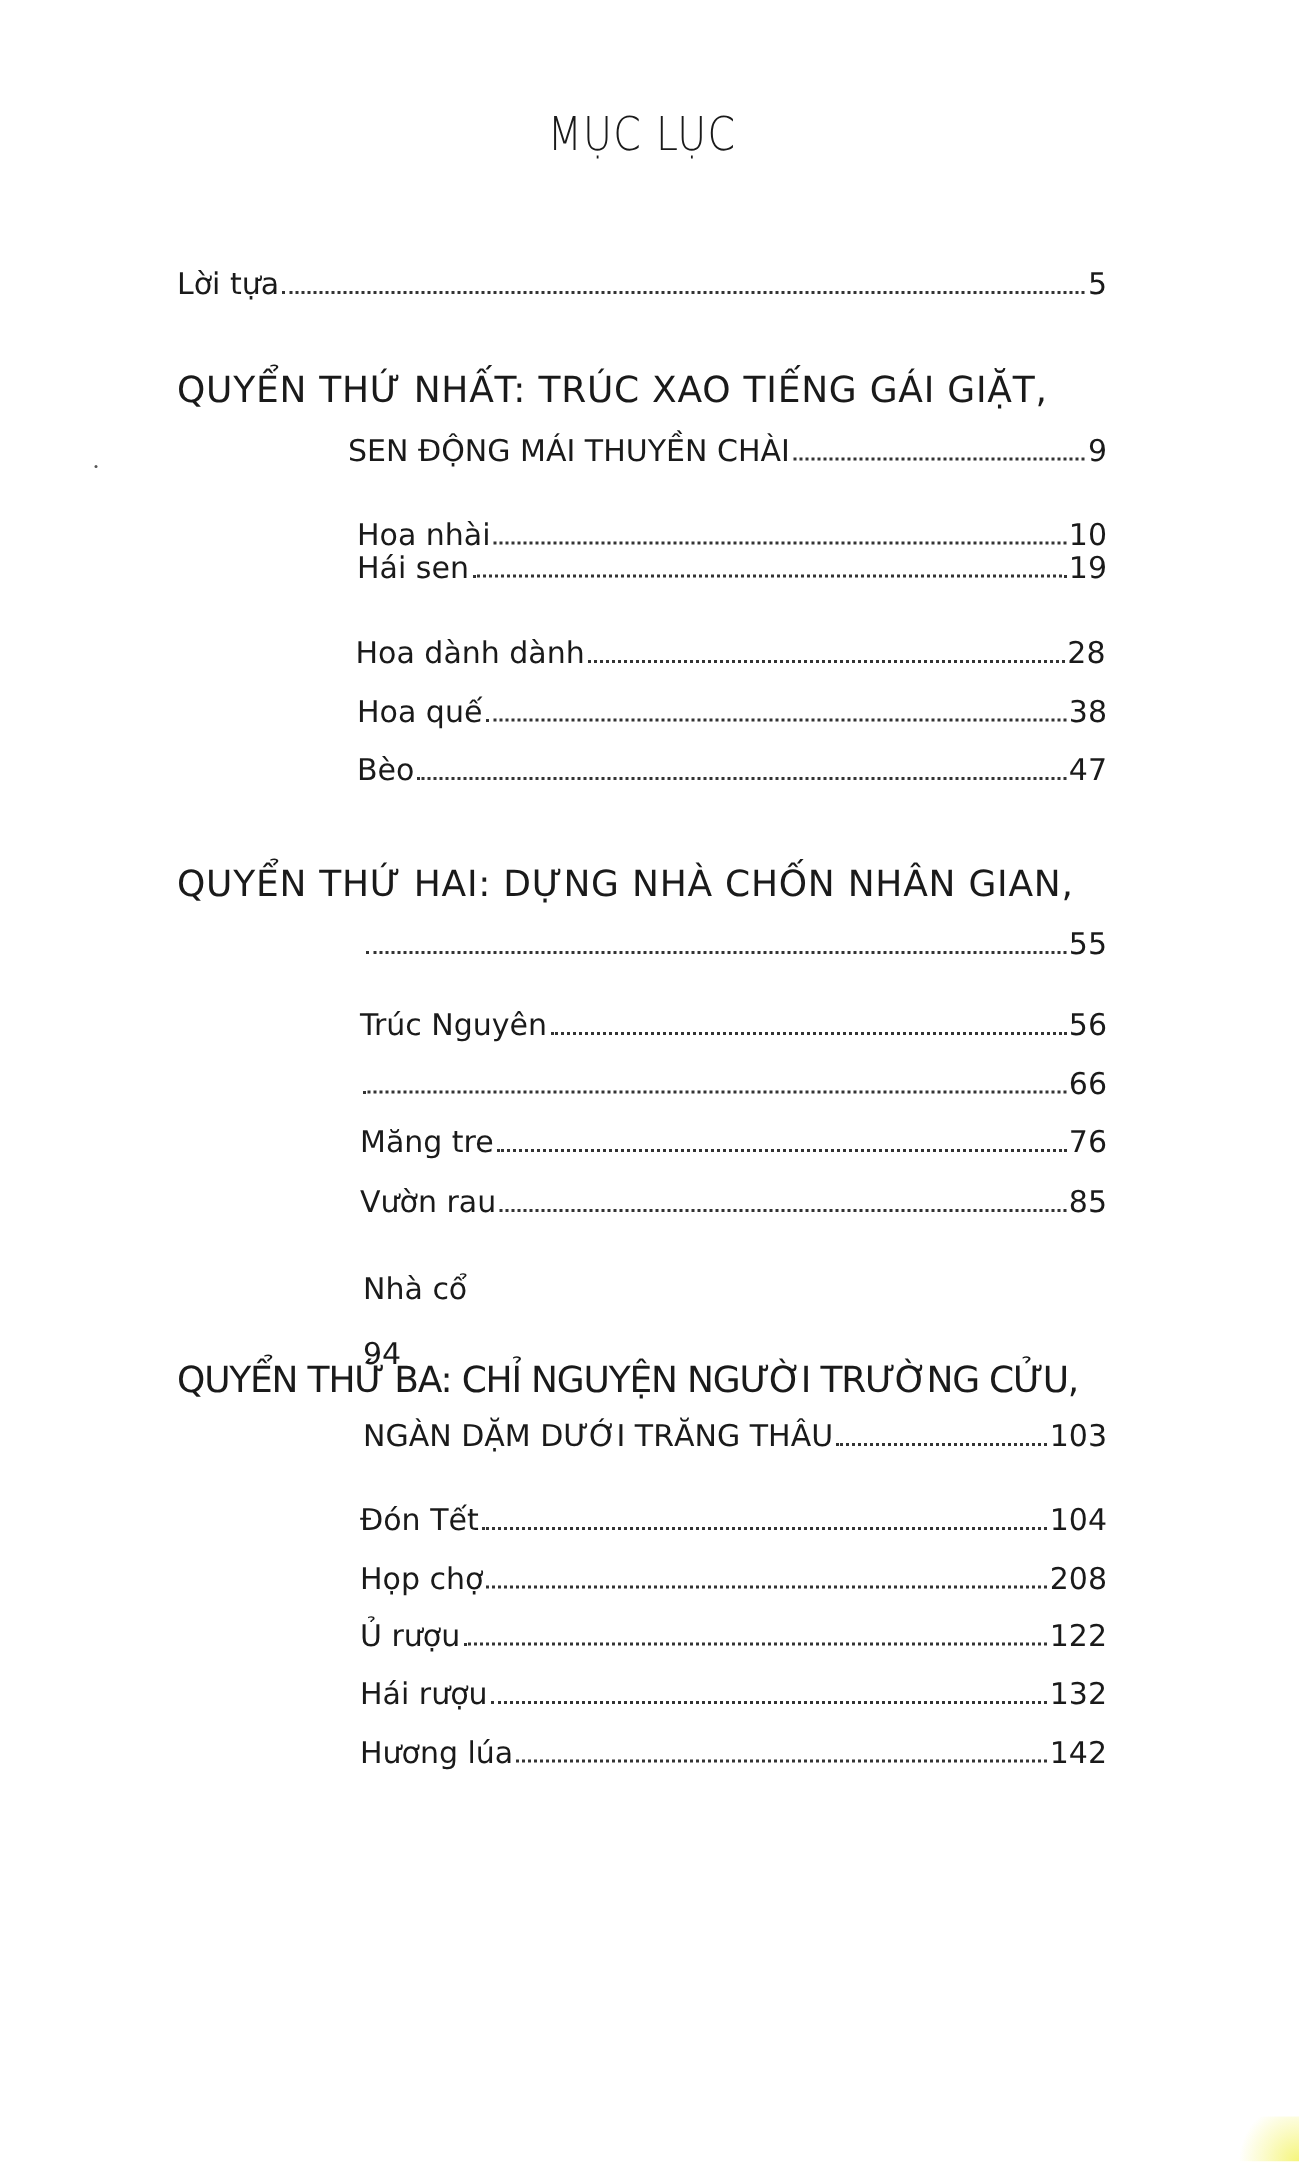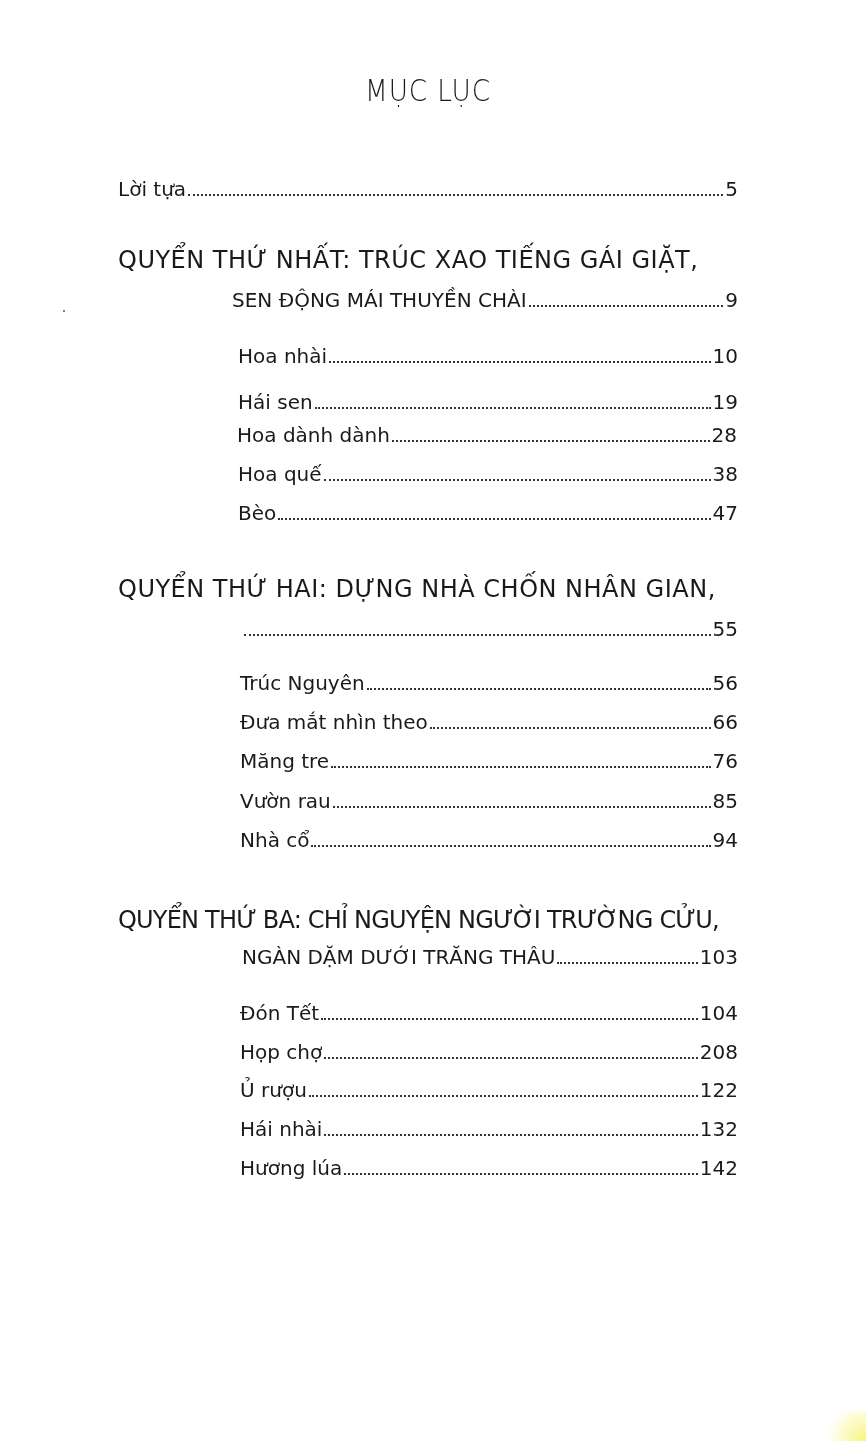--- a/index.html
+++ b/index.html
@@ -48,21 +48,21 @@
   <span class="label">SEN ĐỘNG MÁI THUYỀN CHÀI</span>
   <span class="dots"></span>
   <span class="page">9</span>
 </div>
 
 <div class="row" style="top:339px;left:238px;width:500px;">
   <span class="label">Hoa nhài</span>
   <span class="dots"></span>
   <span class="page">10</span>
 </div>
-<div class="row" style="top:385px;left:238px;width:500px;text-align:right;">
+<div class="row" style="top:361px;left:238px;width:500px;text-align:right;">
   <span class="label">Hái sen</span>
   <span class="dots"></span>
   <span class="page">19</span>
 </div>
 <div class="row" style="top:418px;left:237px;width:500px;">
   <span class="label">Hoa dành dành</span>
   <span class="dots"></span>
   <span class="page">28</span>
 </div>
 <div class="row" style="top:457px;left:238px;width:500px;">
@@ -81,35 +81,34 @@
   <span class="dots"></span>
   <span class="page">55</span>
 </div>
 
 <div class="row" style="top:666px;left:240px;width:498px;">
   <span class="label">Trúc Nguyên</span>
   <span class="dots"></span>
   <span class="page">56</span>
 </div>
 <div class="row" style="top:705px;left:240px;width:498px;">
-  <span class="label">Đưa mắt nhìn theo</span>
   <span class="dots"></span>
   <span class="page">66</span>
 </div>
 <div class="row" style="top:744px;left:240px;width:498px;">
   <span class="label">Măng tre</span>
   <span class="dots"></span>
   <span class="page">76</span>
 </div>
 <div class="row" style="top:784px;left:240px;width:498px;">
   <span class="label">Vườn rau</span>
   <span class="dots"></span>
   <span class="page">85</span>
 </div>
-<div class="row" style="top:823px;left:240px;width:498px;">
+<div class="row" style="top:842px;left:240px;width:498px;flex-direction:column;">
   <span class="label">Nhà cổ</span>
   <span class="dots"></span>
   <span class="page">94</span>
 </div>
 
 <div class="part-line1" style="top:903px;letter-spacing:-0.8px;">QUYỂN THỨ BA: CHỈ NGUYỆN NGƯỜI TRƯỜNG CỬU,</div>
 <div class="row" style="top:940px;left:242px;width:496px;">
   <span class="label">NGÀN DẶM DƯỚI TRĂNG THÂU</span>
   <span class="dots"></span>
   <span class="page">103</span>
@@ -124,21 +123,21 @@
   <span class="label">Họp chợ</span>
   <span class="dots"></span>
   <span class="page">208</span>
 </div>
 <div class="row" style="top:1073px;left:240px;width:498px;">
   <span class="label">Ủ rượu</span>
   <span class="dots"></span>
   <span class="page">122</span>
 </div>
 <div class="row" style="top:1112px;left:240px;width:498px;">
-  <span class="label">Hái nhài</span>
+  <span class="label">Hái rượu</span>
   <span class="dots"></span>
   <span class="page">132</span>
 </div>
 <div class="row" style="top:1151px;left:240px;width:498px;">
   <span class="label">Hương lúa</span>
   <span class="dots"></span>
   <span class="page">142</span>
 </div>
 
 <div class="glow"></div>

